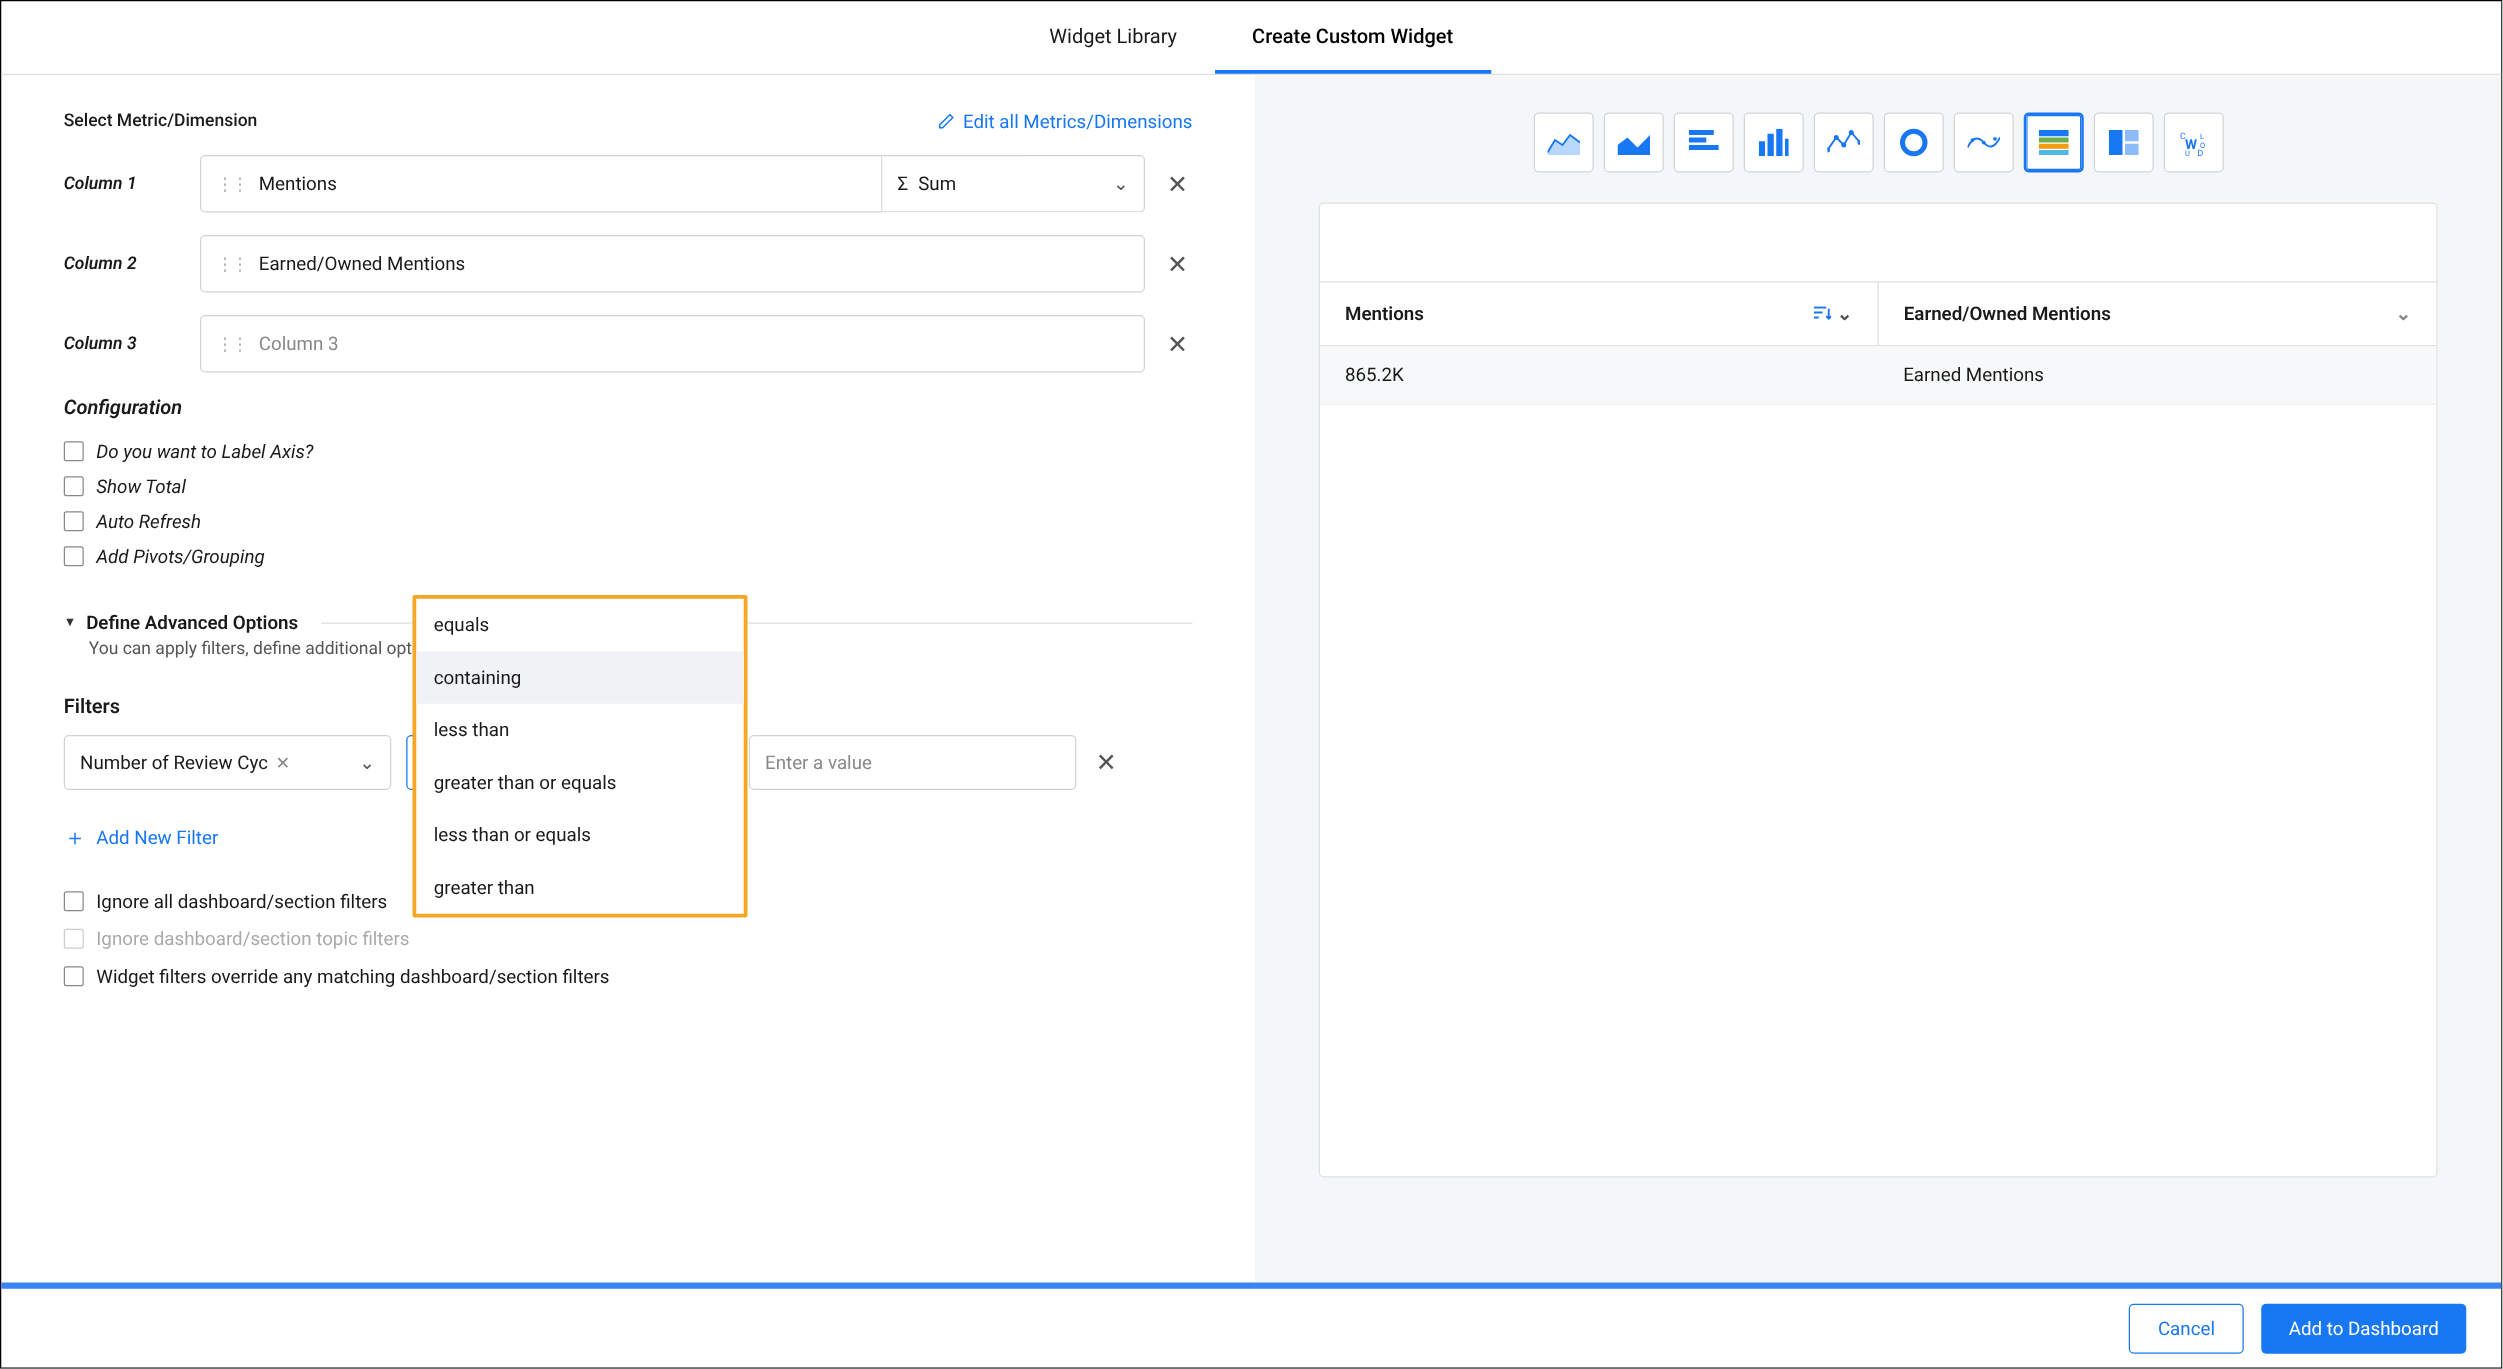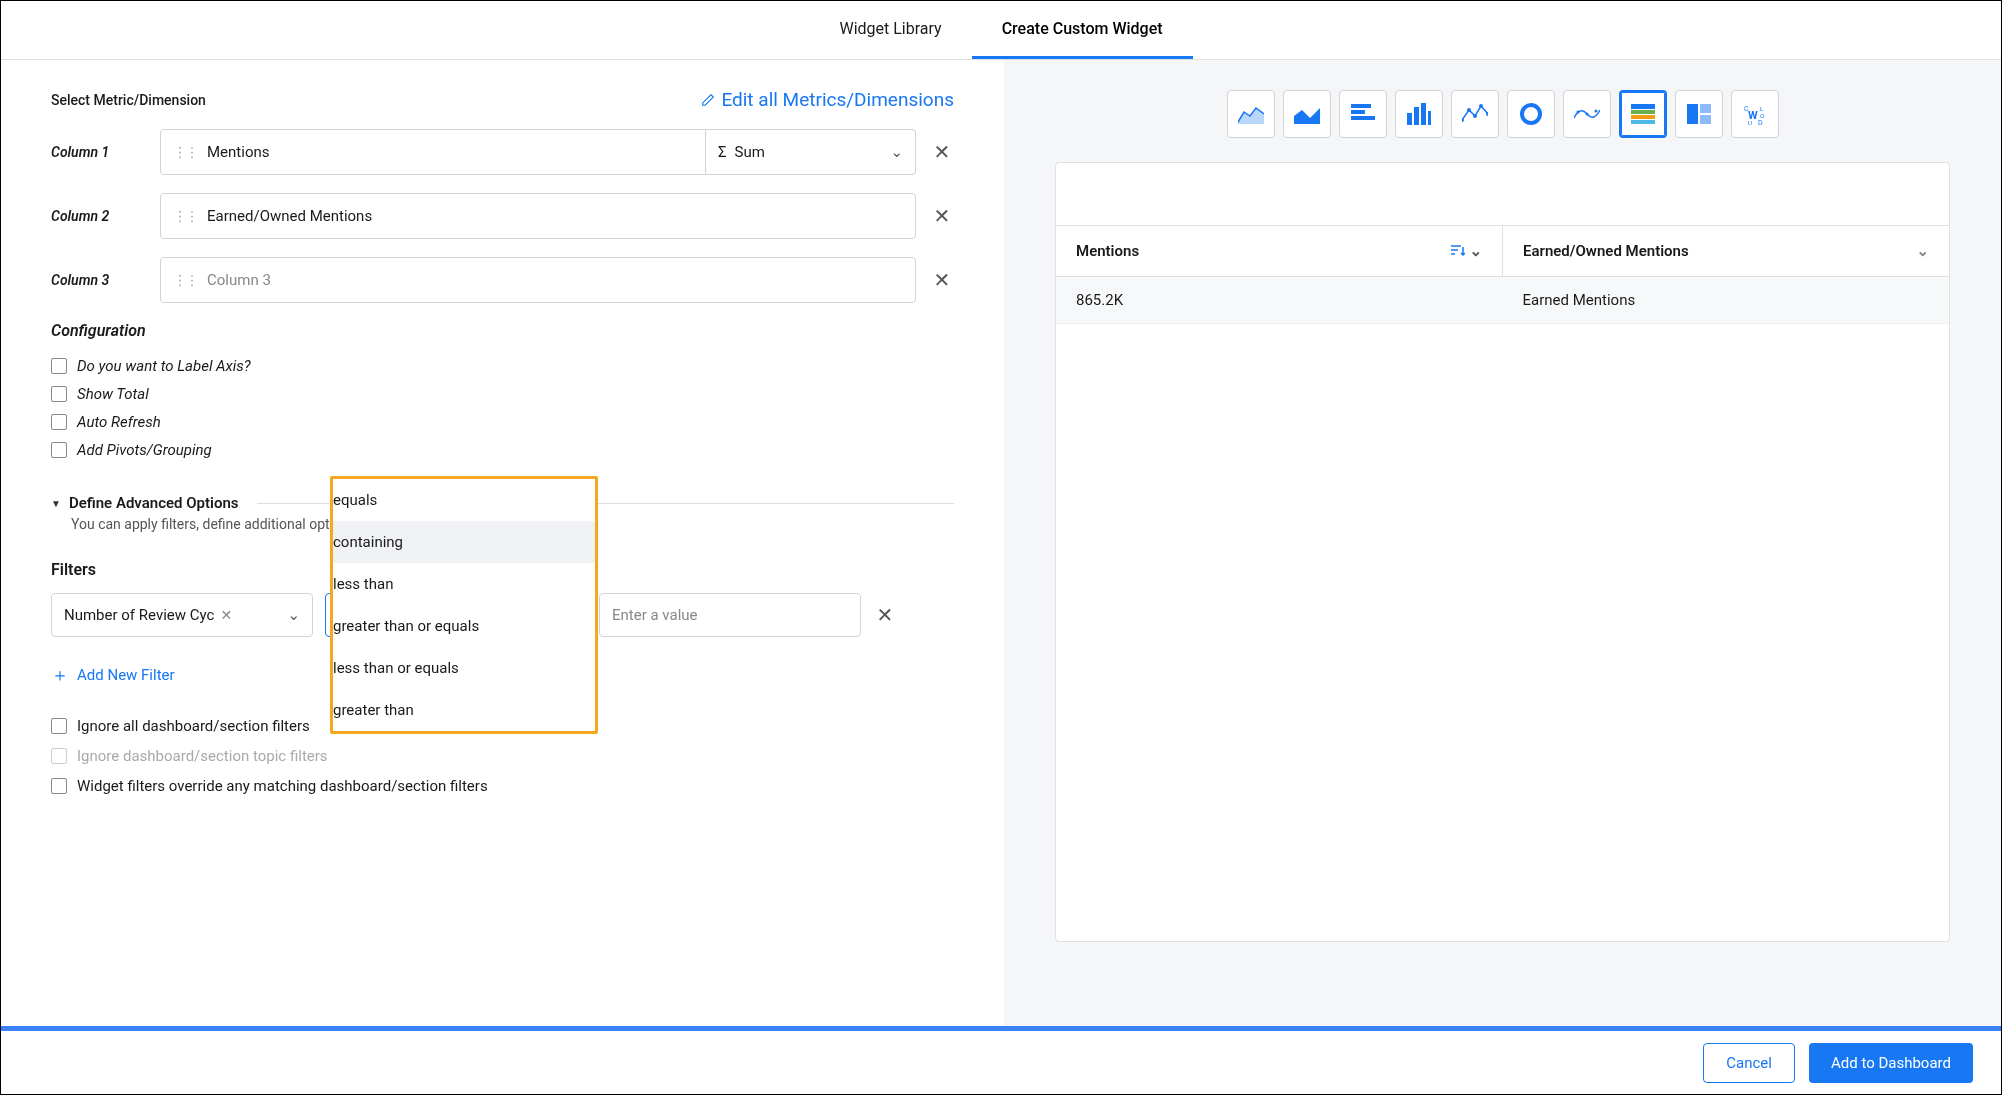--- a/index.html
+++ b/index.html
@@ -6,21 +6,21 @@
 body { font-family: -apple-system, BlinkMacSystemFont, "Segoe UI", Roboto, sans-serif; font-size: 14px; color: #1a1a1a; background: #fff; }
 .app { width: 2002px; height: 1095px; display: flex; flex-direction: column; border: 1px solid #000; }
 .tabs { display: flex; justify-content: center; border-bottom: 1px solid #e0e0e0; }
 .tab { padding: 18px 30px; font-size: 16px; cursor: pointer; border-bottom: 3px solid transparent; }
 .tab.active { border-bottom-color: #1877f2; color: #000; font-weight: 500; }
 .body { flex: 1; display: flex; overflow: hidden; }
 .left-panel { width: 1003px; padding: 28px 50px 20px 50px; overflow: visible; position: relative; }
 .right-panel { flex: 1; background: #f5f6f7; display: flex; flex-direction: column; align-items: center; padding: 30px 40px; }
 .section-header-row { display: flex; justify-content: space-between; align-items: center; margin-bottom: 18px; }
 .section-header { font-size: 14px; font-weight: 500; }
-.edit-link { color: #1877f2; font-size: 19px; display: flex; align-items: center; gap: 6px; cursor: pointer; }
+.edit-link { color: #1877f2; font-size: 15px; display: flex; align-items: center; gap: 6px; cursor: pointer; }
 .column-row { display: flex; align-items: center; gap: 14px; margin-bottom: 18px; }
 .col-label { width: 95px; font-size: 14px; font-style: italic; font-weight: 600; }
 .field-box { flex: 1; border: 1px solid #d0d4d9; border-radius: 4px; height: 46px; display: flex; align-items: center; padding: 0 12px; font-size: 15px; background: #fff; }
 .field-box.placeholder { color: #888; }
 .drag-icon { color: #aaa; margin-right: 10px; letter-spacing: -2px; font-size: 14px; }
 .agg-box { width: 210px; border: 1px solid #d0d4d9; border-left: none; border-radius: 0 4px 4px 0; height: 46px; display: flex; align-items: center; padding: 0 12px; font-size: 15px; background: #fff; gap: 8px; }
 .metric-box { border-radius: 4px 0 0 4px; }
 .chev { margin-left: auto; color: #555; }
 .x-icon { color: #555; font-size: 20px; cursor: pointer; width: 24px; text-align: center; }
 .config-section { margin-top: 17px; font-style: italic; }
@@ -34,21 +34,21 @@
 .adv-line { flex: 1; height: 1px; background: #ddd; margin-left: 10px; }
 .filters-title { font-size: 16px; font-weight: 600; margin-top: 28px; margin-bottom: 14px; }
 .filter-row { display: flex; gap: 12px; align-items: center; }
 .filter-field { border: 1px solid #d0d4d9; border-radius: 4px; height: 44px; display: flex; align-items: center; padding: 0 12px; font-size: 15px; background: #fff; position: relative; }
 .filter-metric { width: 262px; }
 .filter-op { width: 262px; border-color: #1877f2; }
 .filter-val { width: 262px; color: #888; }
 .mini-x { color: #888; margin-left: 6px; margin-right: 6px; font-size: 14px; }
 .mini-chev { margin-left: auto; color: #555; }
 .dropdown { position: absolute; left: 329px; top: 416px; width: 268px; background: #fff; border: 3px solid #f5a623; border-radius: 2px; z-index: 10; }
-.dropdown-item { padding: 12px 0; font-size: 15px; cursor: pointer; }
+.dropdown-item { padding: 12px 14px; font-size: 15px; cursor: pointer; }
 .dropdown-item.highlight { background: #f0f2f5; }
 .add-filter { margin-top: 26px; color: #1877f2; font-size: 15px; display: flex; align-items: center; gap: 8px; cursor: pointer; margin-bottom: 24px; }
 .plus { font-size: 18px; font-weight: 300; }
 .ignore-section .check-row { padding: 6px 0; }
 .chart-types { display: flex; gap: 8px; margin-bottom: 24px; }
 .chart-type { width: 48px; height: 48px; border: 1px solid #d0d4d9; border-radius: 4px; display: flex; align-items: center; justify-content: center; background: #fff; cursor: pointer; color: #1877f2; }
 .chart-type.selected { border-color: #1877f2; border-width: 2px; box-shadow: 0 0 0 1px #1877f2 inset; }
 .preview-card { width: 895px; background: #fff; border: 1px solid #e0e0e0; border-radius: 4px; flex: 1; max-height: 780px; }
 .preview-head-empty { height: 62px; }
 .preview-table-header { display: flex; border-top: 1px solid #e0e0e0; border-bottom: 1px solid #e0e0e0; }

